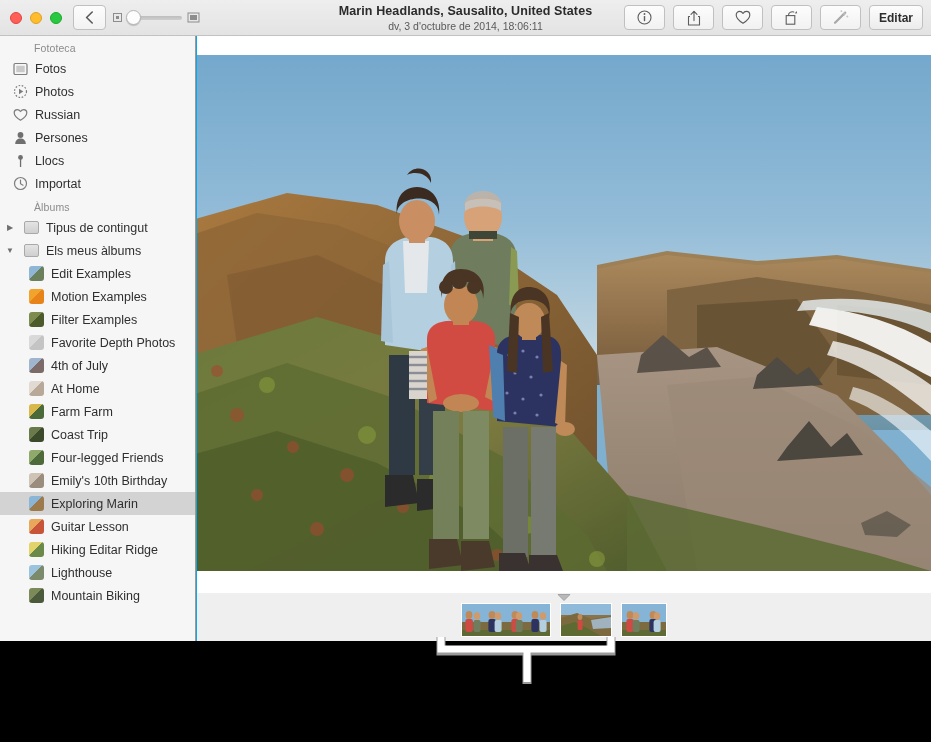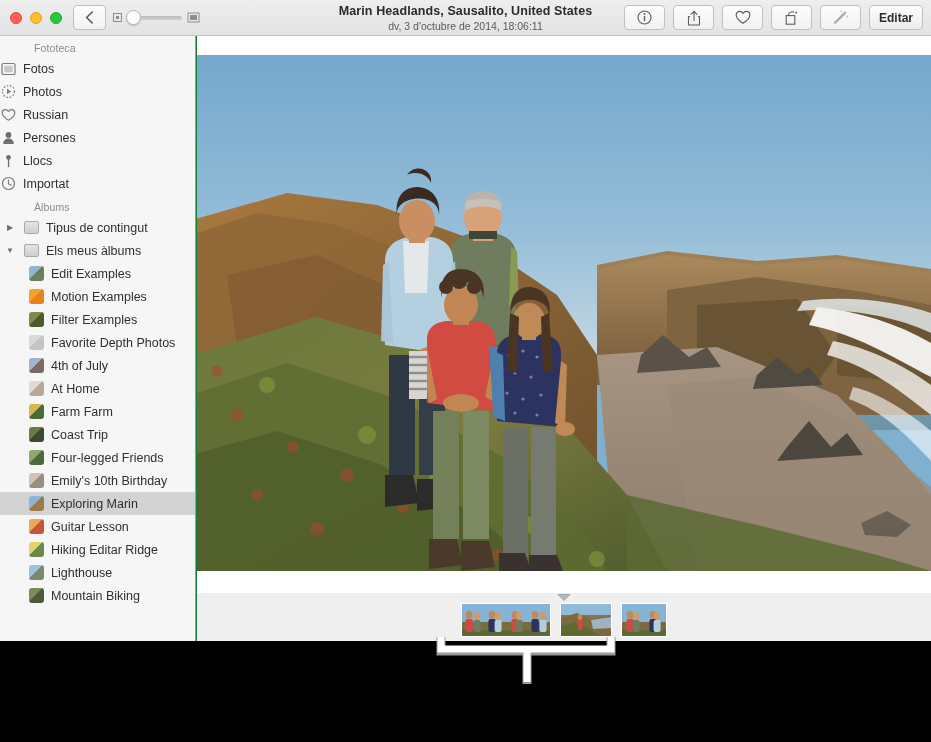--- a/index.html
+++ b/index.html
@@ -7,21 +7,21 @@
     width: 931px; height: 742px;
     background: #000;
     font-family: "Liberation Sans", sans-serif;
     overflow: hidden;
   }
 
   
   #window {
     position: absolute; left: 0; top: 0;
     width: 931px; height: 641px;
-    background: #15803d;
+    background: #0ea5e9;
     overflow: hidden;
   }
 
   
   #titlebar {
     position: absolute; left: 0; top: 0; width: 931px; height: 36px;
     background: linear-gradient(to bottom, #eeeeee 0%, #e3e3e3 100%);
     border-bottom: 1px solid #c2c2c2;
   }
   .traffic { position: absolute; top: 12px; width: 12px; height: 12px; border-radius: 50%; }
@@ -73,21 +73,21 @@
 
   
   #sidebar {
     position: absolute; left: 0; top: 36px; width: 196px; height: 605px;
     background: #f6f6f6; border-right: 1px solid #9a9a9a; overflow: hidden;
   }
   .sb-header {
     font-size: 10.5px; color: #8c8c8c; padding: 6px 0 3px 10px; letter-spacing: .1px; margin-left: 24px;
   }
   .sb-row {
-    display: flex; align-items: center; height: 23px; padding-left: 0; gap: 7px;
+    display: flex; align-items: center; height: 23px; padding-left: 12px; gap: 7px;
     font-size: 12.5px; color: #2f2f2f; white-space: nowrap;
   }
   .sb-row.selected { background: #d3d3d3; }
   .sb-row .sb-icon { width: 16px; height: 16px; display: flex; align-items: center; justify-content: center; flex: 0 0 16px; }
   .sb-row .sb-icon svg { display: block; }
   .sb-group { padding-left: 4px; }
   .sb-group .disc { width: 12px; flex: 0 0 12px; display: flex; align-items: center; justify-content: center; color: #6f6f6f; font-size: 8px; }
   .sb-album { padding-left: 28px; }
   .thumb-ico { width: 15px; height: 15px; border-radius: 3px; flex: 0 0 15px; overflow: hidden; position: relative; }
   .folder-ico { width: 15px; height: 13px; border-radius: 2px;

